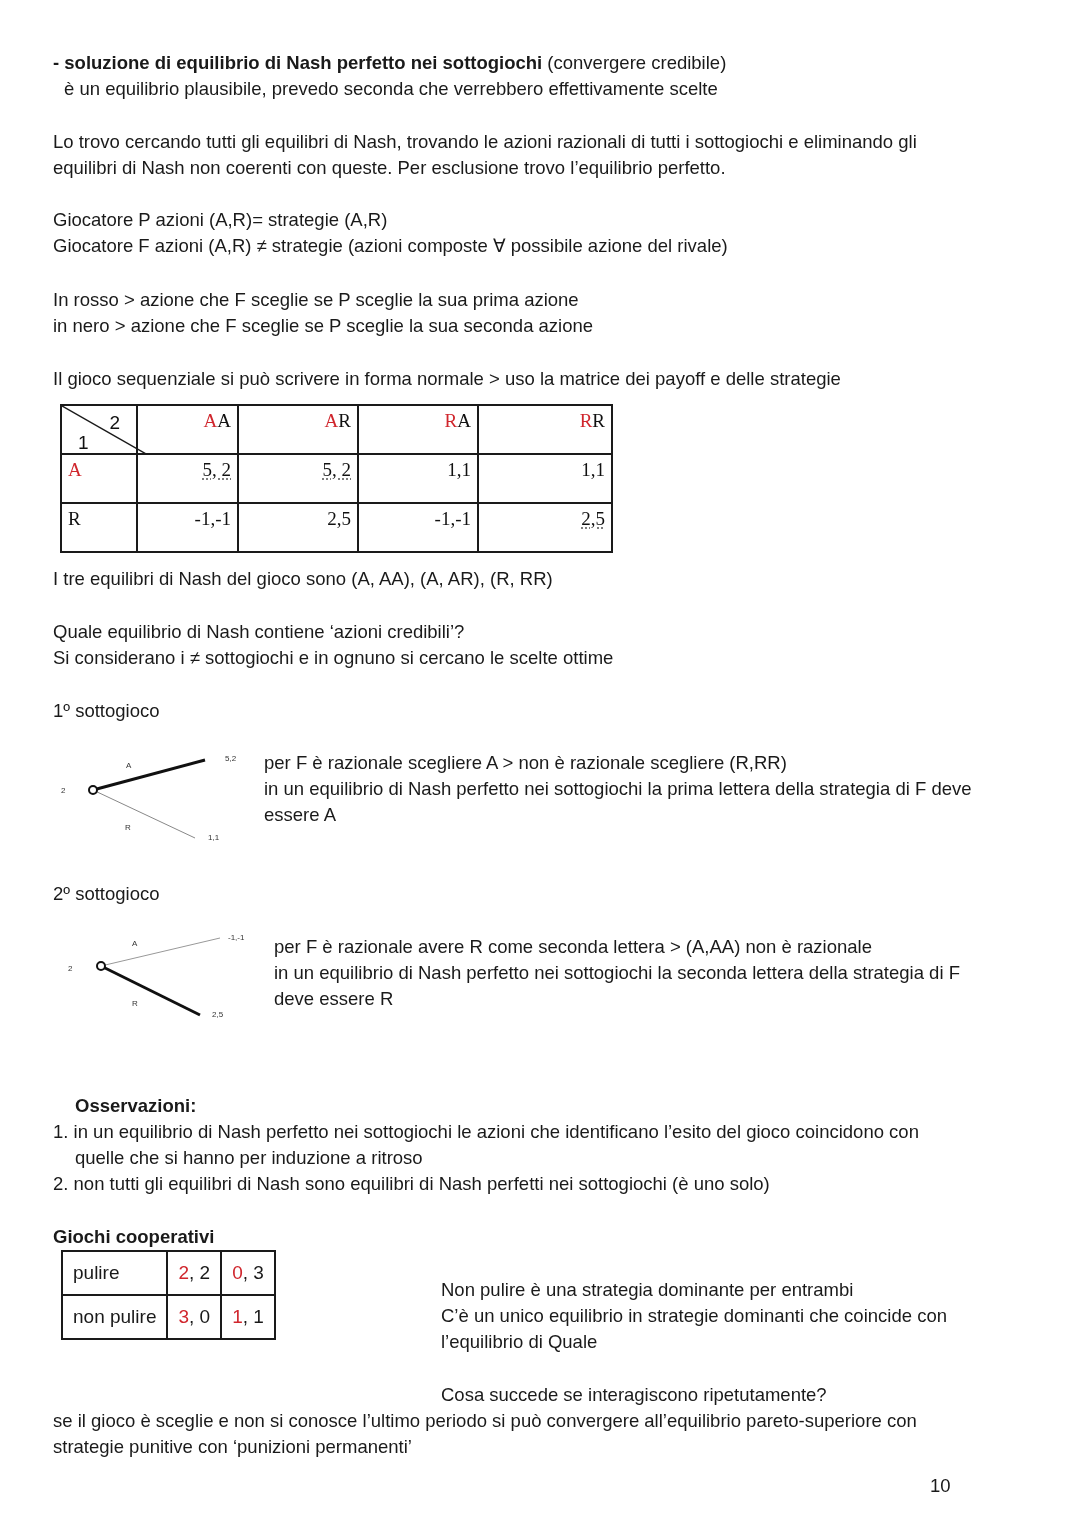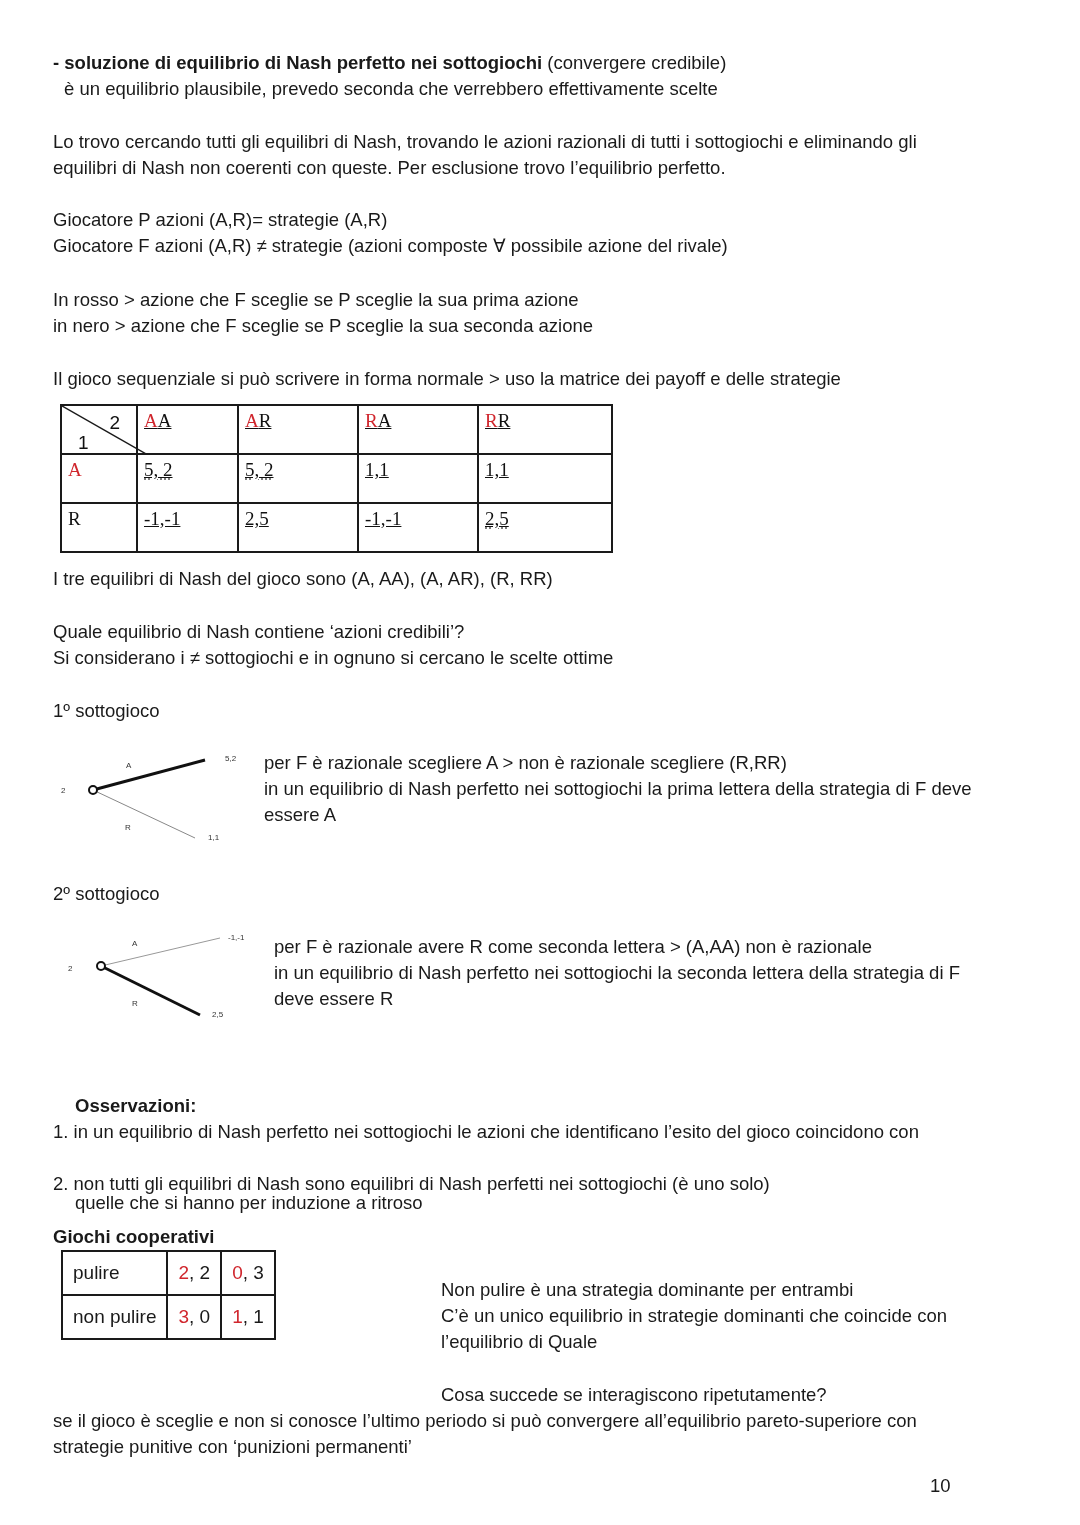--- a/index.html
+++ b/index.html
@@ -11,21 +11,21 @@
     .abs { position: absolute; }
     .line { white-space: nowrap; }
     .bold { font-weight: bold; }
     .red { color: #d0262d; }
     .indent { padding-left: 11px; }
 
     
     .nf { position: absolute; left: 60px; top: 404px; border-collapse: collapse;
           font-family: "Liberation Serif", serif; font-size: 19px; color: #111; }
     .nf td { border: 2px solid #1a1a1a; vertical-align: top; padding: 2px 6px 0; height: 45px; }
-    .nf td.c { text-align: left; text-decoration: underline; }
+    .nf td.c { text-align: right; }
     .nf td.corner { position: relative; width: 74px; padding: 0; }
     .nf .corner-svg { position: absolute; left: 0; top: 0; }
     .nf .p2 { position: absolute; right: 16px; top: 4px; font-family: "Liberation Sans", sans-serif; font-size: 19px; }
     .nf .p1 { position: absolute; left: 16px; top: 24px; font-family: "Liberation Sans", sans-serif; font-size: 19px; }
     .u { text-decoration: underline; text-decoration-style: dotted; text-decoration-color: #777; text-underline-offset: 3px; }
 
     
     .coop { position: absolute; left: 61px; top: 1250px; border-collapse: collapse; font-size: 19px; }
     .coop td { border: 2px solid #1a1a1a; padding: 8px 10px; height: 26px; vertical-align: middle; }
 
@@ -113,21 +113,21 @@
   <text x="72" y="78">R</text>
   <text x="168" y="12">-1,-1</text>
   <text x="152" y="89">2,5</text>
 </svg>
 <div class="abs line" style="left:274px; top:934px;">per F è razionale avere R come seconda lettera &gt; (A,AA) non è razionale</div>
 <div class="abs line" style="left:274px; top:960px;">in un equilibrio di Nash perfetto nei sottogiochi la seconda lettera della strategia di F</div>
 <div class="abs line" style="left:274px; top:986px;">deve essere R</div>
 
 <div class="abs line bold" style="left:64px; top:1093px;margin-left:11px;">Osservazioni:</div>
 <div class="abs line" style="left:53px; top:1119px;">1. in un equilibrio di Nash perfetto nei sottogiochi le azioni che identificano l’esito del gioco coincidono con</div>
-<div class="abs line" style="left:75px; top:1145px;margin-top:45px;">quelle che si hanno per induzione a ritroso</div>
+<div class="abs line" style="left:75px; top:1145px;">quelle che si hanno per induzione a ritroso</div>
 <div class="abs line" style="left:53px; top:1171px;">2. non tutti gli equilibri di Nash sono equilibri di Nash perfetti nei sottogiochi (è uno solo)</div>
 
 <div class="abs line bold" style="left:53px; top:1224px;">Giochi cooperativi</div>
 <table class="coop">
   <tbody>
   <tr>
     <td>pulire</td>
     <td><span class="red">2</span><span>, 2</span></td>
     <td><span class="red">0</span><span>, 3</span></td>
   </tr>

